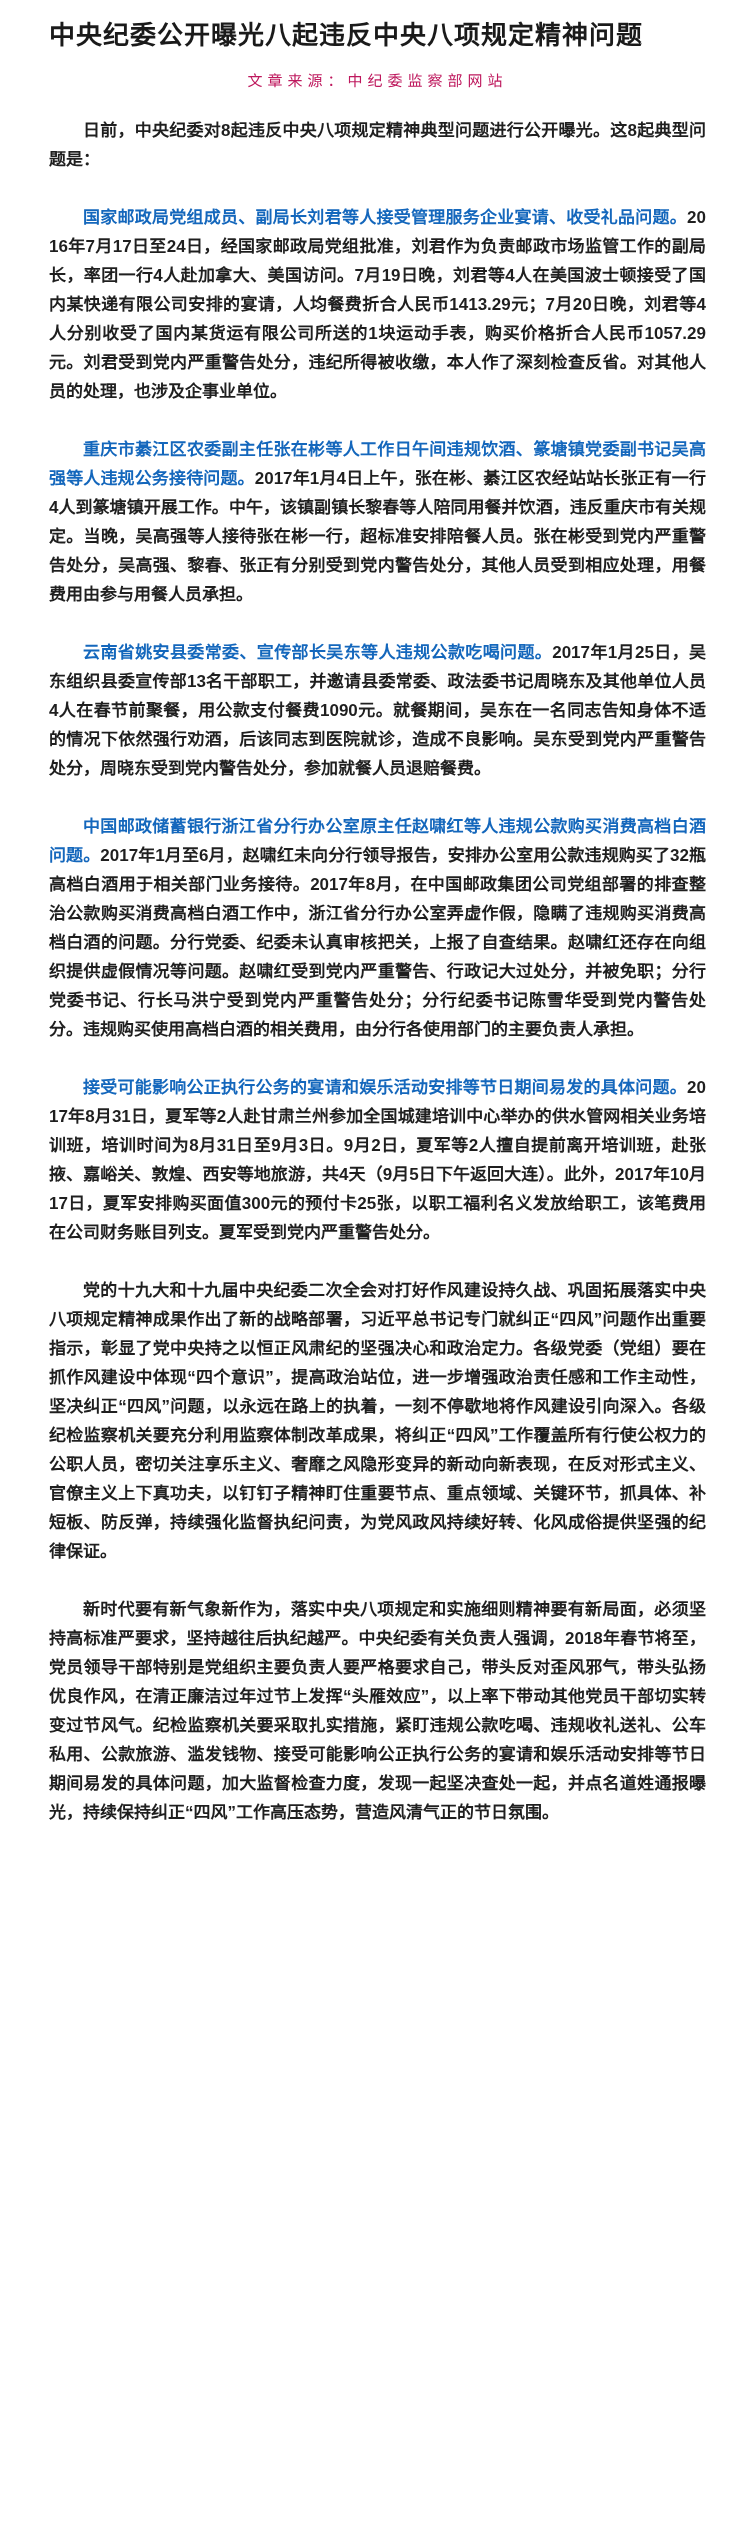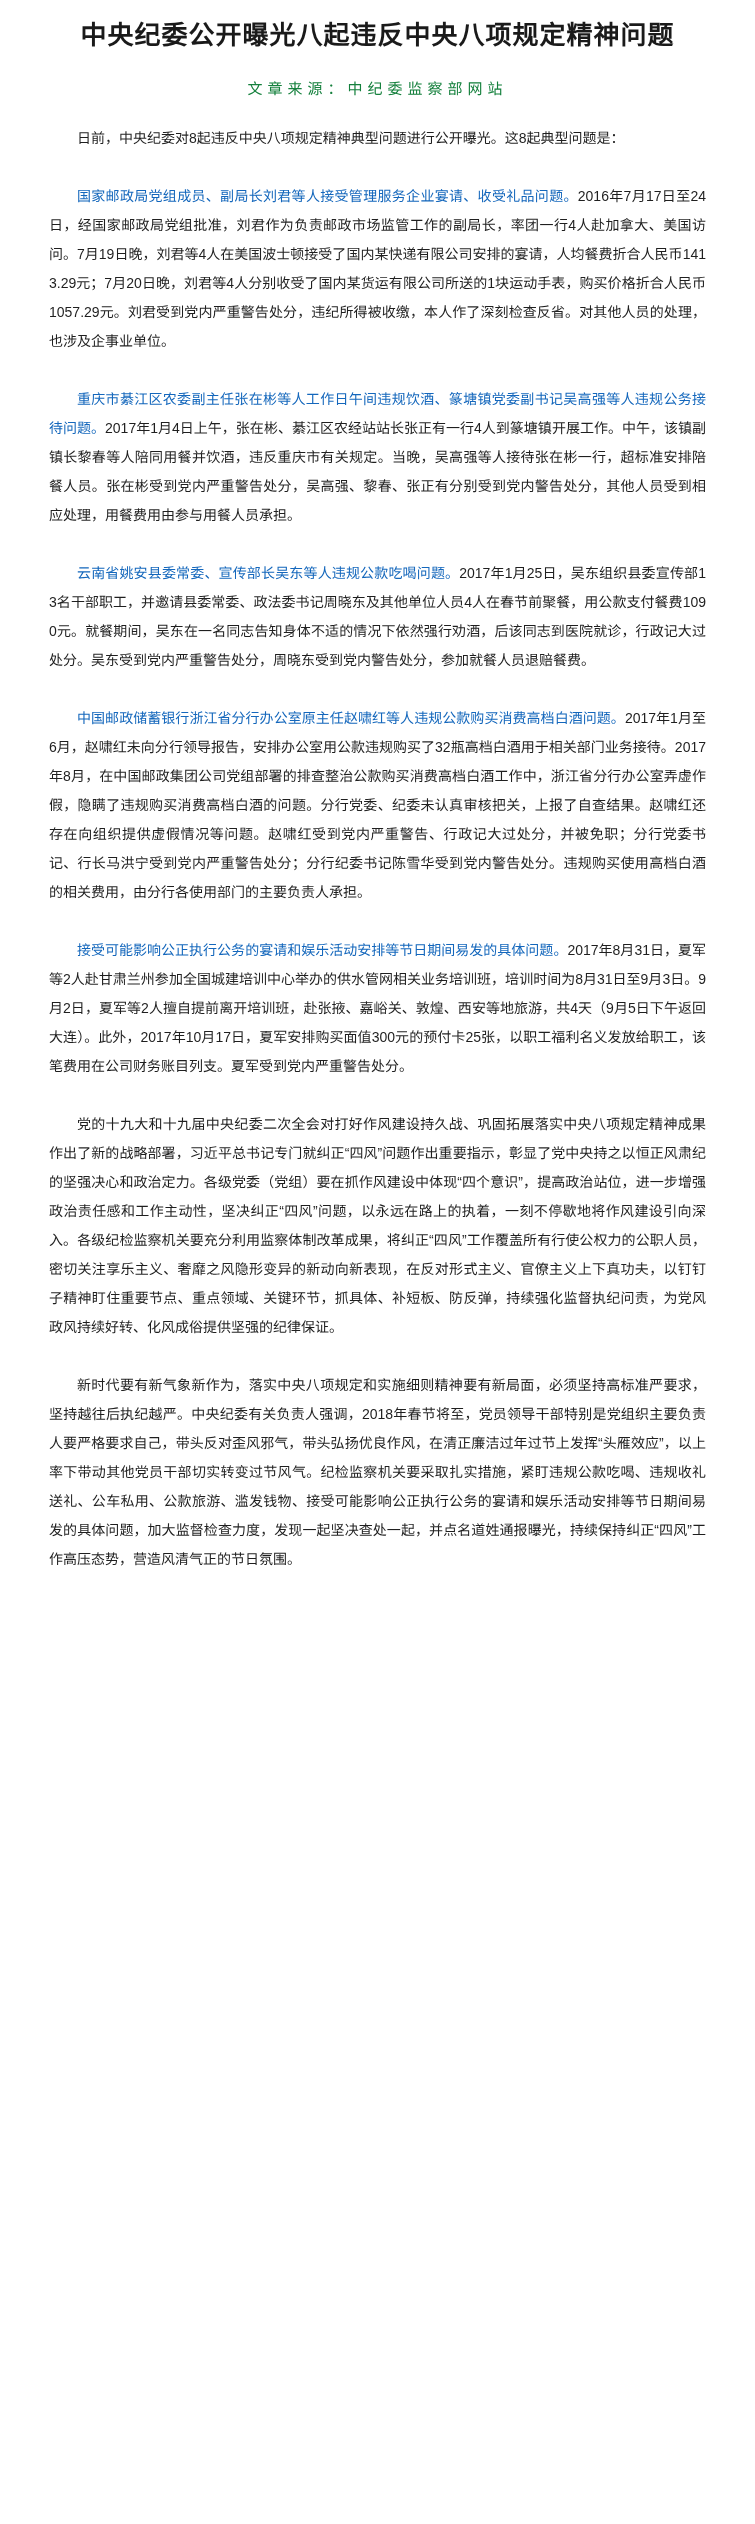--- a/index.html
+++ b/index.html
@@ -6,36 +6,36 @@
   .page {
     width: 755px;
     box-sizing: border-box;
     padding: 12px 49px 48px 49px;
     font-family: "Liberation Sans", "DejaVu Sans", sans-serif;
   }
   .article-title {
     font-size: 26px;
     font-weight: bold;
     color: #1a1a1a;
-    text-align: center;
+    text-align: left;
     line-height: 1.35;
-    margin: 6px 0 24px 0;
+    margin: 6px 0 16px 0;
     letter-spacing: 1px;
   }
   .article-source {
     text-align: center;
     font-family: "Liberation Serif", "DejaVu Serif", serif;
     font-size: 15px;
-    color: #15803d;
+    color: #be185d;
     letter-spacing: 5px;
     margin: 0 0 26px 0;
   }
   .article-body p {
-    font-size: 14px;
-    font-weight: normal;
+    font-size: 17px;
+    font-weight: bold;
     line-height: 29px;
     color: #1f1f1f;
     text-align: justify;
     text-indent: 2em;
     margin: 8px 0 29px 0;
     word-break: break-all;
   }
   .article-body p:last-child { margin-bottom: 0; }
   .case-lead { color: var(--lead-blue, #1467bc); }
 </style>
@@ -49,21 +49,21 @@
   <div class="article-body">
     <p>日前，中央纪委对8起违反中央八项规定精神典型问题进行公开曝光。这8起典型问题是：</p>
 
     <p><span class="case-lead">国家邮政局党组成员、副局长刘君等人接受管理服务企业宴请、收受礼品问题。</span><span>2016年7月17日至24日，经国家邮政局党组批准，刘君作为负责邮政市场监管工作的副局长，率团一行4人赴加拿大、美国访问。7月19日晚，刘君等4人在美国波士顿接受了国内某快递有限公司安排的宴请，人均餐费折合人民币1413.29元；7月20日晚，刘君等4人分别收受了国内某货运有限公司所送的1块运动手表，购买价格折合人民币1057.29元。刘君受到党内严重警告处分，违纪所得被收缴，本人作了深刻检查反省。对其他人员的处理，也涉及企事业单位。</span></p>
 
 
 
     <p><span class="case-lead">重庆市綦江区农委副主任张在彬等人工作日午间违规饮酒、篆塘镇党委副书记吴高强等人违规公务接待问题。</span><span>2017年1月4日上午，张在彬、綦江区农经站站长张正有一行4人到篆塘镇开展工作。中午，该镇副镇长黎春等人陪同用餐并饮酒，违反重庆市有关规定。当晚，吴高强等人接待张在彬一行，超标准安排陪餐人员。张在彬受到党内严重警告处分，吴高强、黎春、张正有分别受到党内警告处分，其他人员受到相应处理，用餐费用由参与用餐人员承担。</span></p>
 
 
-    <p><span class="case-lead">云南省姚安县委常委、宣传部长吴东等人违规公款吃喝问题。</span><span>2017年1月25日，吴东组织县委宣传部13名干部职工，并邀请县委常委、政法委书记周晓东及其他单位人员4人在春节前聚餐，用公款支付餐费1090元。就餐期间，吴东在一名同志告知身体不适的情况下依然强行劝酒，后该同志到医院就诊，行政记大过处分。吴东受到党内严重警告处分，周晓东受到党内警告处分，参加就餐人员退赔餐费。</span></p>
+    <p><span class="case-lead">云南省姚安县委常委、宣传部长吴东等人违规公款吃喝问题。</span><span>2017年1月25日，吴东组织县委宣传部13名干部职工，并邀请县委常委、政法委书记周晓东及其他单位人员4人在春节前聚餐，用公款支付餐费1090元。就餐期间，吴东在一名同志告知身体不适的情况下依然强行劝酒，后该同志到医院就诊，造成不良影响。吴东受到党内严重警告处分，周晓东受到党内警告处分，参加就餐人员退赔餐费。</span></p>
 
     <p><span class="case-lead">中国邮政储蓄银行浙江省分行办公室原主任赵啸红等人违规公款购买消费高档白酒问题。</span><span>2017年1月至6月，赵啸红未向分行领导报告，安排办公室用公款违规购买了32瓶高档白酒用于相关部门业务接待。2017年8月，在中国邮政集团公司党组部署的排查整治公款购买消费高档白酒工作中，浙江省分行办公室弄虚作假，隐瞒了违规购买消费高档白酒的问题。分行党委、纪委未认真审核把关，上报了自查结果。赵啸红还存在向组织提供虚假情况等问题。赵啸红受到党内严重警告、行政记大过处分，并被免职；分行党委书记、行长马洪宁受到党内严重警告处分；分行纪委书记陈雪华受到党内警告处分。违规购买使用高档白酒的相关费用，由分行各使用部门的主要负责人承担。</span></p>
 
     <p><span class="case-lead">接受可能影响公正执行公务的宴请和娱乐活动安排等节日期间易发的具体问题。</span><span>2017年8月31日，夏军等2人赴甘肃兰州参加全国城建培训中心举办的供水管网相关业务培训班，培训时间为8月31日至9月3日。9月2日，夏军等2人擅自提前离开培训班，赴张掖、嘉峪关、敦煌、西安等地旅游，共4天（9月5日下午返回大连）。此外，2017年10月17日，夏军安排购买面值300元的预付卡25张，以职工福利名义发放给职工，该笔费用在公司财务账目列支。夏军受到党内严重警告处分。</span></p>
 
     <p>党的十九大和十九届中央纪委二次全会对打好作风建设持久战、巩固拓展落实中央八项规定精神成果作出了新的战略部署，习近平总书记专门就纠正“四风”问题作出重要指示，彰显了党中央持之以恒正风肃纪的坚强决心和政治定力。各级党委（党组）要在抓作风建设中体现“四个意识”，提高政治站位，进一步增强政治责任感和工作主动性，坚决纠正“四风”问题，以永远在路上的执着，一刻不停歇地将作风建设引向深入。各级纪检监察机关要充分利用监察体制改革成果，将纠正“四风”工作覆盖所有行使公权力的公职人员，密切关注享乐主义、奢靡之风隐形变异的新动向新表现，在反对形式主义、官僚主义上下真功夫，以钉钉子精神盯住重要节点、重点领域、关键环节，抓具体、补短板、防反弹，持续强化监督执纪问责，为党风政风持续好转、化风成俗提供坚强的纪律保证。</p>
     <p>新时代要有新气象新作为，落实中央八项规定和实施细则精神要有新局面，必须坚持高标准严要求，坚持越往后执纪越严。中央纪委有关负责人强调，2018年春节将至，党员领导干部特别是党组织主要负责人要严格要求自己，带头反对歪风邪气，带头弘扬优良作风，在清正廉洁过年过节上发挥“头雁效应”，以上率下带动其他党员干部切实转变过节风气。纪检监察机关要采取扎实措施，紧盯违规公款吃喝、违规收礼送礼、公车私用、公款旅游、滥发钱物、接受可能影响公正执行公务的宴请和娱乐活动安排等节日期间易发的具体问题，加大监督检查力度，发现一起坚决查处一起，并点名道姓通报曝光，持续保持纠正“四风”工作高压态势，营造风清气正的节日氛围。</p>
   </div>
 </div>
 

